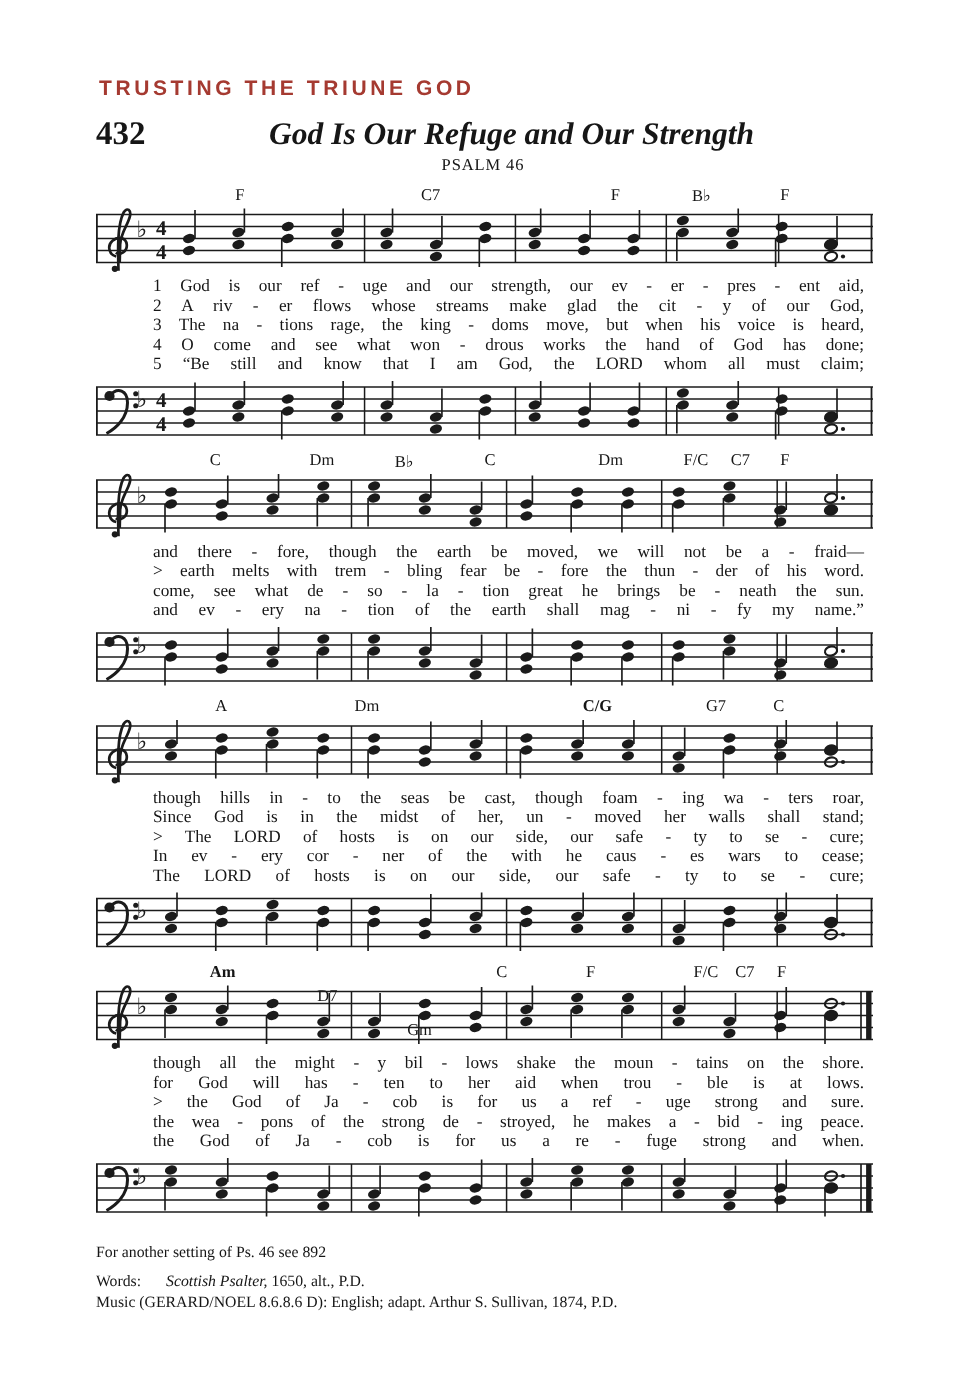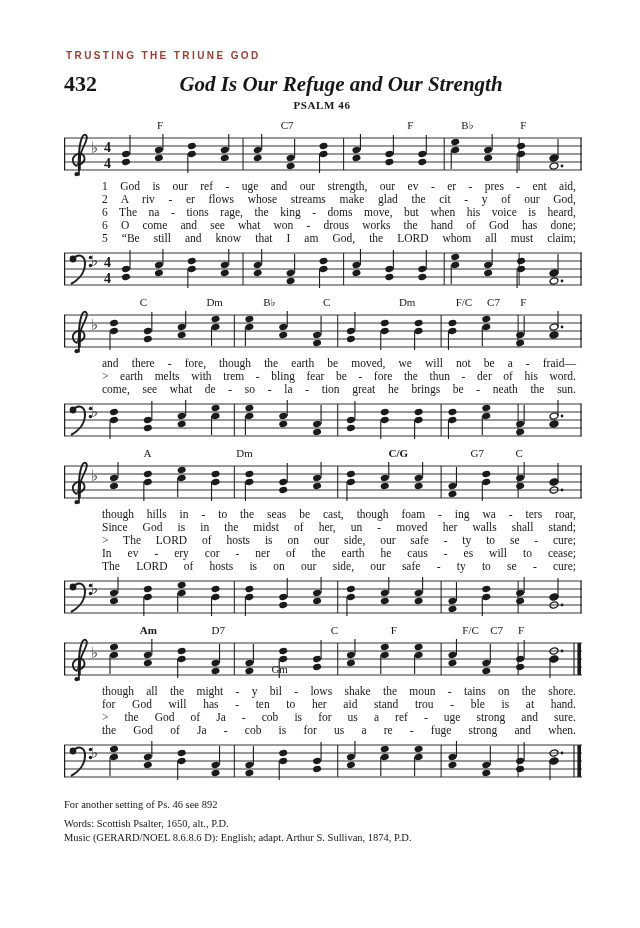--- a/index.html
+++ b/index.html
@@ -6,40 +6,40 @@
   body{
     width:640px;height:928px;overflow:hidden;
     background:#ffffff;
     font-family:"Liberation Serif","DejaVu Serif",serif;
     color:#161616;
     -webkit-font-smoothing:antialiased;
   }
   .page{padding:50px 60px 0 64px;position:relative;}
   .eyebrow{
     font-family:"Liberation Sans","DejaVu Sans",sans-serif;
-    font-size:10px;font-weight:bold;letter-spacing:2.4px;
+    font-size:14px;font-weight:bold;letter-spacing:2.4px;
     margin:0 0 10px 2px;
   }
   .titlebar{display:flex;align-items:baseline;margin-bottom:2px;}
   .hymn-no{font-size:22px;font-weight:bold;flex:0 0 78px;}
   .hymn-title{font-size:21px;font-weight:bold;flex:1;text-align:center;margin-right:40px;font-style:italic;}
-  .subtitle{font-size:11px;font-weight:bold;text-align:center;letter-spacing:0.6px;margin-bottom:8px;}
+  .subtitle{font-size:11px;font-weight:normal;text-align:center;letter-spacing:0.6px;margin-bottom:8px;}
   .system{margin-bottom:3px;}
   .chords{position:relative;height:13px;font-size:11px;}
   .chords span{position:absolute;top:0;white-space:nowrap;}
   svg.staff{display:block;width:518px;height:46px;}
   .lyrics{margin:2px 4px 2px 38px;}
   .lyric-line{
     font-size:11.5px;line-height:13px;white-space:nowrap;
     text-align:justify;text-align-last:justify;
   }
   .footer{margin-top:14px;}
   .cross-ref{font-size:10.5px;margin-bottom:7px;}
   .credit{font-size:10.5px;line-height:14px;}
-  .credit .it{}
+  .credit .it{font-style:italic;margin-left:14px;}
 </style>
 </head>
 <body>
 
 <div class="page">
   <div class="eyebrow" style="color: rgb(165, 58, 49);">TRUSTING THE TRIUNE GOD</div>
   <div class="titlebar">
     <span class="hymn-no">432</span>
     <span class="hymn-title">God Is Our Refuge and Our Strength</span>
   </div>
@@ -114,22 +114,22 @@
           <line x1="493.99999999999994" y1="26" x2="493.99999999999994" y2="7" stroke="#1b1b1b" stroke-width="1.1"></line>
           <line x1="179.04153846153844" y1="6" x2="179.04153846153844" y2="38" stroke="#1b1b1b" stroke-width="1"></line>
           <line x1="279.6215384615384" y1="6" x2="279.6215384615384" y2="38" stroke="#1b1b1b" stroke-width="1"></line>
           <line x1="380.20153846153846" y1="6" x2="380.20153846153846" y2="38" stroke="#1b1b1b" stroke-width="1"></line>
           <line x1="455.10153846153844" y1="6" x2="455.10153846153844" y2="38" stroke="#1b1b1b" stroke-width="1"></line>
           <line x1="517" y1="6" x2="517" y2="38" stroke="#1b1b1b" stroke-width="1.2"></line>
         </svg>
         <div class="lyrics">
           <div class="lyric-line">1 God is our ref - uge and our strength, our ev - er - pres - ent aid,</div>
           <div class="lyric-line">2 A riv - er flows whose streams make glad the cit - y of our God,</div>
-          <div class="lyric-line">6 The na - tions rage, the king - doms move, but when his voice is heard,</div>
-          <div class="lyric-line">6 O come and see what won - drous works the hand of God has done;</div>
+          <div class="lyric-line">3 The na - tions rage, the king - doms move, but when his voice is heard,</div>
+          <div class="lyric-line">4 O come and see what won - drous works the hand of God has done;</div>
           <div class="lyric-line">5 “Be still and know that I am God, the LORD whom all must claim;</div>
         </div>
         <svg class="staff" viewBox="0 0 518 46">
           <line x1="0" y1="6" x2="518" y2="6" stroke="#1b1b1b" stroke-width="0.9"></line>
           <line x1="0" y1="14" x2="518" y2="14" stroke="#1b1b1b" stroke-width="0.9"></line>
           <line x1="0" y1="22" x2="518" y2="22" stroke="#1b1b1b" stroke-width="0.9"></line>
           <line x1="0" y1="30" x2="518" y2="30" stroke="#1b1b1b" stroke-width="0.9"></line>
           <line x1="0" y1="38" x2="518" y2="38" stroke="#1b1b1b" stroke-width="0.9"></line>
           <line x1="0.6" y1="6" x2="0.6" y2="38" stroke="#1b1b1b" stroke-width="1.2"></line>
           <g fill="none" stroke="#1b1b1b">
@@ -261,20 +261,21 @@
           <line x1="170.3230769230769" y1="6" x2="170.3230769230769" y2="38" stroke="#1b1b1b" stroke-width="1"></line>
           <line x1="273.72307692307686" y1="6" x2="273.72307692307686" y2="38" stroke="#1b1b1b" stroke-width="1"></line>
           <line x1="377.1230769230769" y1="6" x2="377.1230769230769" y2="38" stroke="#1b1b1b" stroke-width="1"></line>
           <line x1="454.1230769230769" y1="6" x2="454.1230769230769" y2="38" stroke="#1b1b1b" stroke-width="1"></line>
           <line x1="517" y1="6" x2="517" y2="38" stroke="#1b1b1b" stroke-width="1.2"></line>
         </svg>
         <div class="lyrics">
           <div class="lyric-line">and there - fore, though the earth be moved, we will not be a - fraid—</div>
           <div class="lyric-line">&gt; earth melts with trem - bling fear be - fore the thun - der of his word.</div>
           <div class="lyric-line">come, see what de - so - la - tion great he brings be - neath the sun.</div>
+          <div class="lyric-line">and ev - ery na - tion of the earth shall mag - ni - fy my name.”</div>
         </div>
         <svg class="staff" viewBox="0 0 518 46">
           <line x1="0" y1="6" x2="518" y2="6" stroke="#1b1b1b" stroke-width="0.9"></line>
           <line x1="0" y1="14" x2="518" y2="14" stroke="#1b1b1b" stroke-width="0.9"></line>
           <line x1="0" y1="22" x2="518" y2="22" stroke="#1b1b1b" stroke-width="0.9"></line>
           <line x1="0" y1="30" x2="518" y2="30" stroke="#1b1b1b" stroke-width="0.9"></line>
           <line x1="0" y1="38" x2="518" y2="38" stroke="#1b1b1b" stroke-width="0.9"></line>
           <line x1="0.6" y1="6" x2="0.6" y2="38" stroke="#1b1b1b" stroke-width="1.2"></line>
           <g fill="none" stroke="#1b1b1b">
             <circle cx="9" cy="12" r="3.4" fill="#1b1b1b" stroke="none"></circle>
@@ -400,21 +401,21 @@
           <line x1="170.3230769230769" y1="6" x2="170.3230769230769" y2="38" stroke="#1b1b1b" stroke-width="1"></line>
           <line x1="273.72307692307686" y1="6" x2="273.72307692307686" y2="38" stroke="#1b1b1b" stroke-width="1"></line>
           <line x1="377.1230769230769" y1="6" x2="377.1230769230769" y2="38" stroke="#1b1b1b" stroke-width="1"></line>
           <line x1="454.1230769230769" y1="6" x2="454.1230769230769" y2="38" stroke="#1b1b1b" stroke-width="1"></line>
           <line x1="517" y1="6" x2="517" y2="38" stroke="#1b1b1b" stroke-width="1.2"></line>
         </svg>
         <div class="lyrics">
           <div class="lyric-line">though hills in - to the seas be cast, though foam - ing wa - ters roar,</div>
           <div class="lyric-line">Since God is in the midst of her, un - moved her walls shall stand;</div>
           <div class="lyric-line">&gt; The LORD of hosts is on our side, our safe - ty to se - cure;</div>
-          <div class="lyric-line">In ev - ery cor - ner of the earth he caus - es will to cease;</div>
+          <div class="lyric-line">In ev - ery cor - ner of the with he caus - es wars to cease;</div>
           <div class="lyric-line">The LORD of hosts is on our side, our safe - ty to se - cure;</div>
         </div>
         <svg class="staff" viewBox="0 0 518 46">
           <line x1="0" y1="6" x2="518" y2="6" stroke="#1b1b1b" stroke-width="0.9"></line>
           <line x1="0" y1="14" x2="518" y2="14" stroke="#1b1b1b" stroke-width="0.9"></line>
           <line x1="0" y1="22" x2="518" y2="22" stroke="#1b1b1b" stroke-width="0.9"></line>
           <line x1="0" y1="30" x2="518" y2="30" stroke="#1b1b1b" stroke-width="0.9"></line>
           <line x1="0" y1="38" x2="518" y2="38" stroke="#1b1b1b" stroke-width="0.9"></line>
           <line x1="0.6" y1="6" x2="0.6" y2="38" stroke="#1b1b1b" stroke-width="1.2"></line>
           <g fill="none" stroke="#1b1b1b">
@@ -470,21 +471,21 @@
           <line x1="170.3230769230769" y1="6" x2="170.3230769230769" y2="38" stroke="#1b1b1b" stroke-width="1"></line>
           <line x1="273.72307692307686" y1="6" x2="273.72307692307686" y2="38" stroke="#1b1b1b" stroke-width="1"></line>
           <line x1="377.1230769230769" y1="6" x2="377.1230769230769" y2="38" stroke="#1b1b1b" stroke-width="1"></line>
           <line x1="454.1230769230769" y1="6" x2="454.1230769230769" y2="38" stroke="#1b1b1b" stroke-width="1"></line>
           <line x1="517" y1="6" x2="517" y2="38" stroke="#1b1b1b" stroke-width="1.2"></line>
         </svg>
       </div>
       <div class="system">
         <div class="chords">
           <span style="left: 14.7%; font-weight: bold;">Am</span>
-          <span style="left: 28.6%;">D7</span>
+          <span style="left: 28.6%; margin-top: 16px;">D7</span>
           <span style="left: 40.2%; margin-top: 39px;">Gm</span>
           <span style="left: 51.7%;">C</span>
           <span style="left: 63.3%;">F</span>
           <span style="left: 77.2%;">F/C</span>
           <span style="left: 82.6%;">C7</span>
           <span style="left: 88%;">F</span>
         </div>
         <svg class="staff" viewBox="0 0 518 46">
           <line x1="0" y1="6" x2="518" y2="6" stroke="#1b1b1b" stroke-width="0.9"></line>
           <line x1="0" y1="14" x2="518" y2="14" stroke="#1b1b1b" stroke-width="0.9"></line>
@@ -543,22 +544,23 @@
           <line x1="486" y1="22" x2="486" y2="41" stroke="#1b1b1b" stroke-width="1.1"></line>
           <line x1="170.3230769230769" y1="6" x2="170.3230769230769" y2="38" stroke="#1b1b1b" stroke-width="1"></line>
           <line x1="273.72307692307686" y1="6" x2="273.72307692307686" y2="38" stroke="#1b1b1b" stroke-width="1"></line>
           <line x1="377.1230769230769" y1="6" x2="377.1230769230769" y2="38" stroke="#1b1b1b" stroke-width="1"></line>
           <line x1="454.1230769230769" y1="6" x2="454.1230769230769" y2="38" stroke="#1b1b1b" stroke-width="1"></line>
           <line x1="510" y1="6" x2="510" y2="38" stroke="#1b1b1b" stroke-width="1.1"></line>
           <rect x="513.4" y="6" width="3.6" height="32" fill="#1b1b1b"></rect>
         </svg>
         <div class="lyrics">
           <div class="lyric-line">though all the might - y bil - lows shake the moun - tains on the shore.</div>
-          <div class="lyric-line">for God will has - ten to her aid stand trou - ble is at hand.</div>
+          <div class="lyric-line">for God will has - ten to her aid when trou - ble is at lows.</div>
           <div class="lyric-line">&gt; the God of Ja - cob is for us a ref - uge strong and sure.</div>
+          <div class="lyric-line">the wea - pons of the strong de - stroyed, he makes a - bid - ing peace.</div>
           <div class="lyric-line">the God of Ja - cob is for us a re - fuge strong and when.</div>
         </div>
         <svg class="staff" viewBox="0 0 518 46">
           <line x1="0" y1="6" x2="518" y2="6" stroke="#1b1b1b" stroke-width="0.9"></line>
           <line x1="0" y1="14" x2="518" y2="14" stroke="#1b1b1b" stroke-width="0.9"></line>
           <line x1="0" y1="22" x2="518" y2="22" stroke="#1b1b1b" stroke-width="0.9"></line>
           <line x1="0" y1="30" x2="518" y2="30" stroke="#1b1b1b" stroke-width="0.9"></line>
           <line x1="0" y1="38" x2="518" y2="38" stroke="#1b1b1b" stroke-width="0.9"></line>
           <line x1="0.6" y1="6" x2="0.6" y2="38" stroke="#1b1b1b" stroke-width="1.2"></line>
           <g fill="none" stroke="#1b1b1b">

